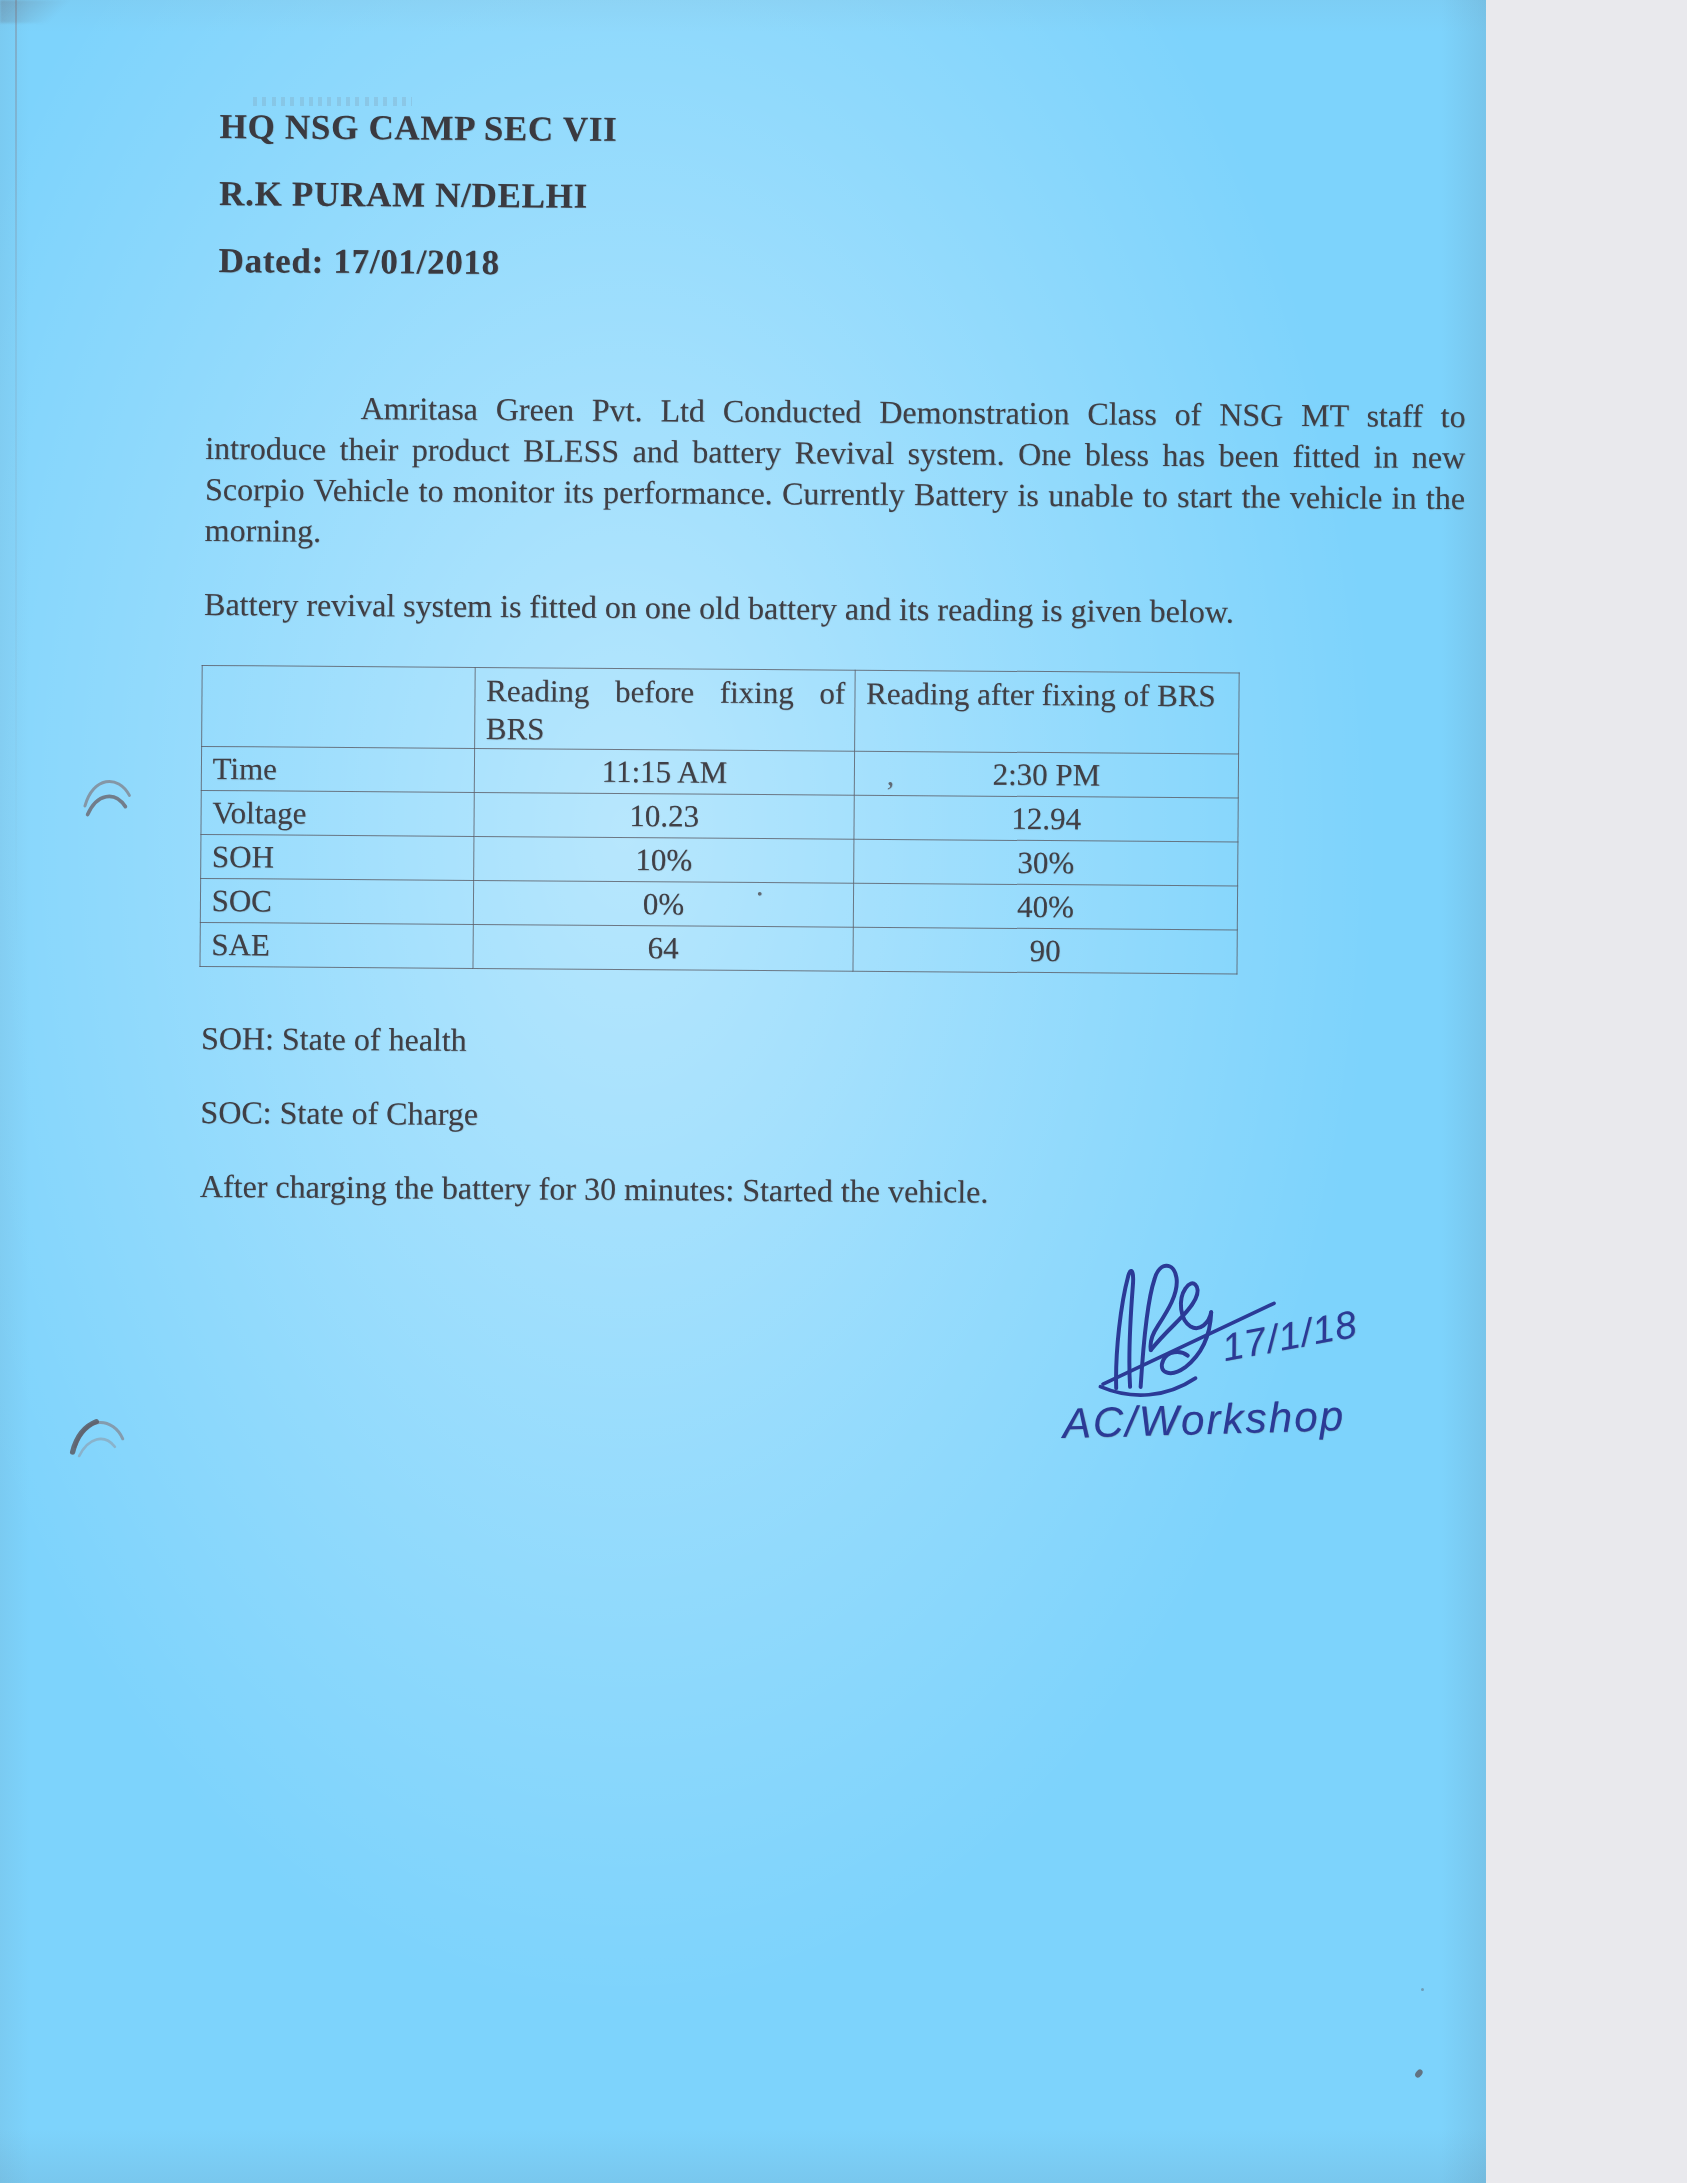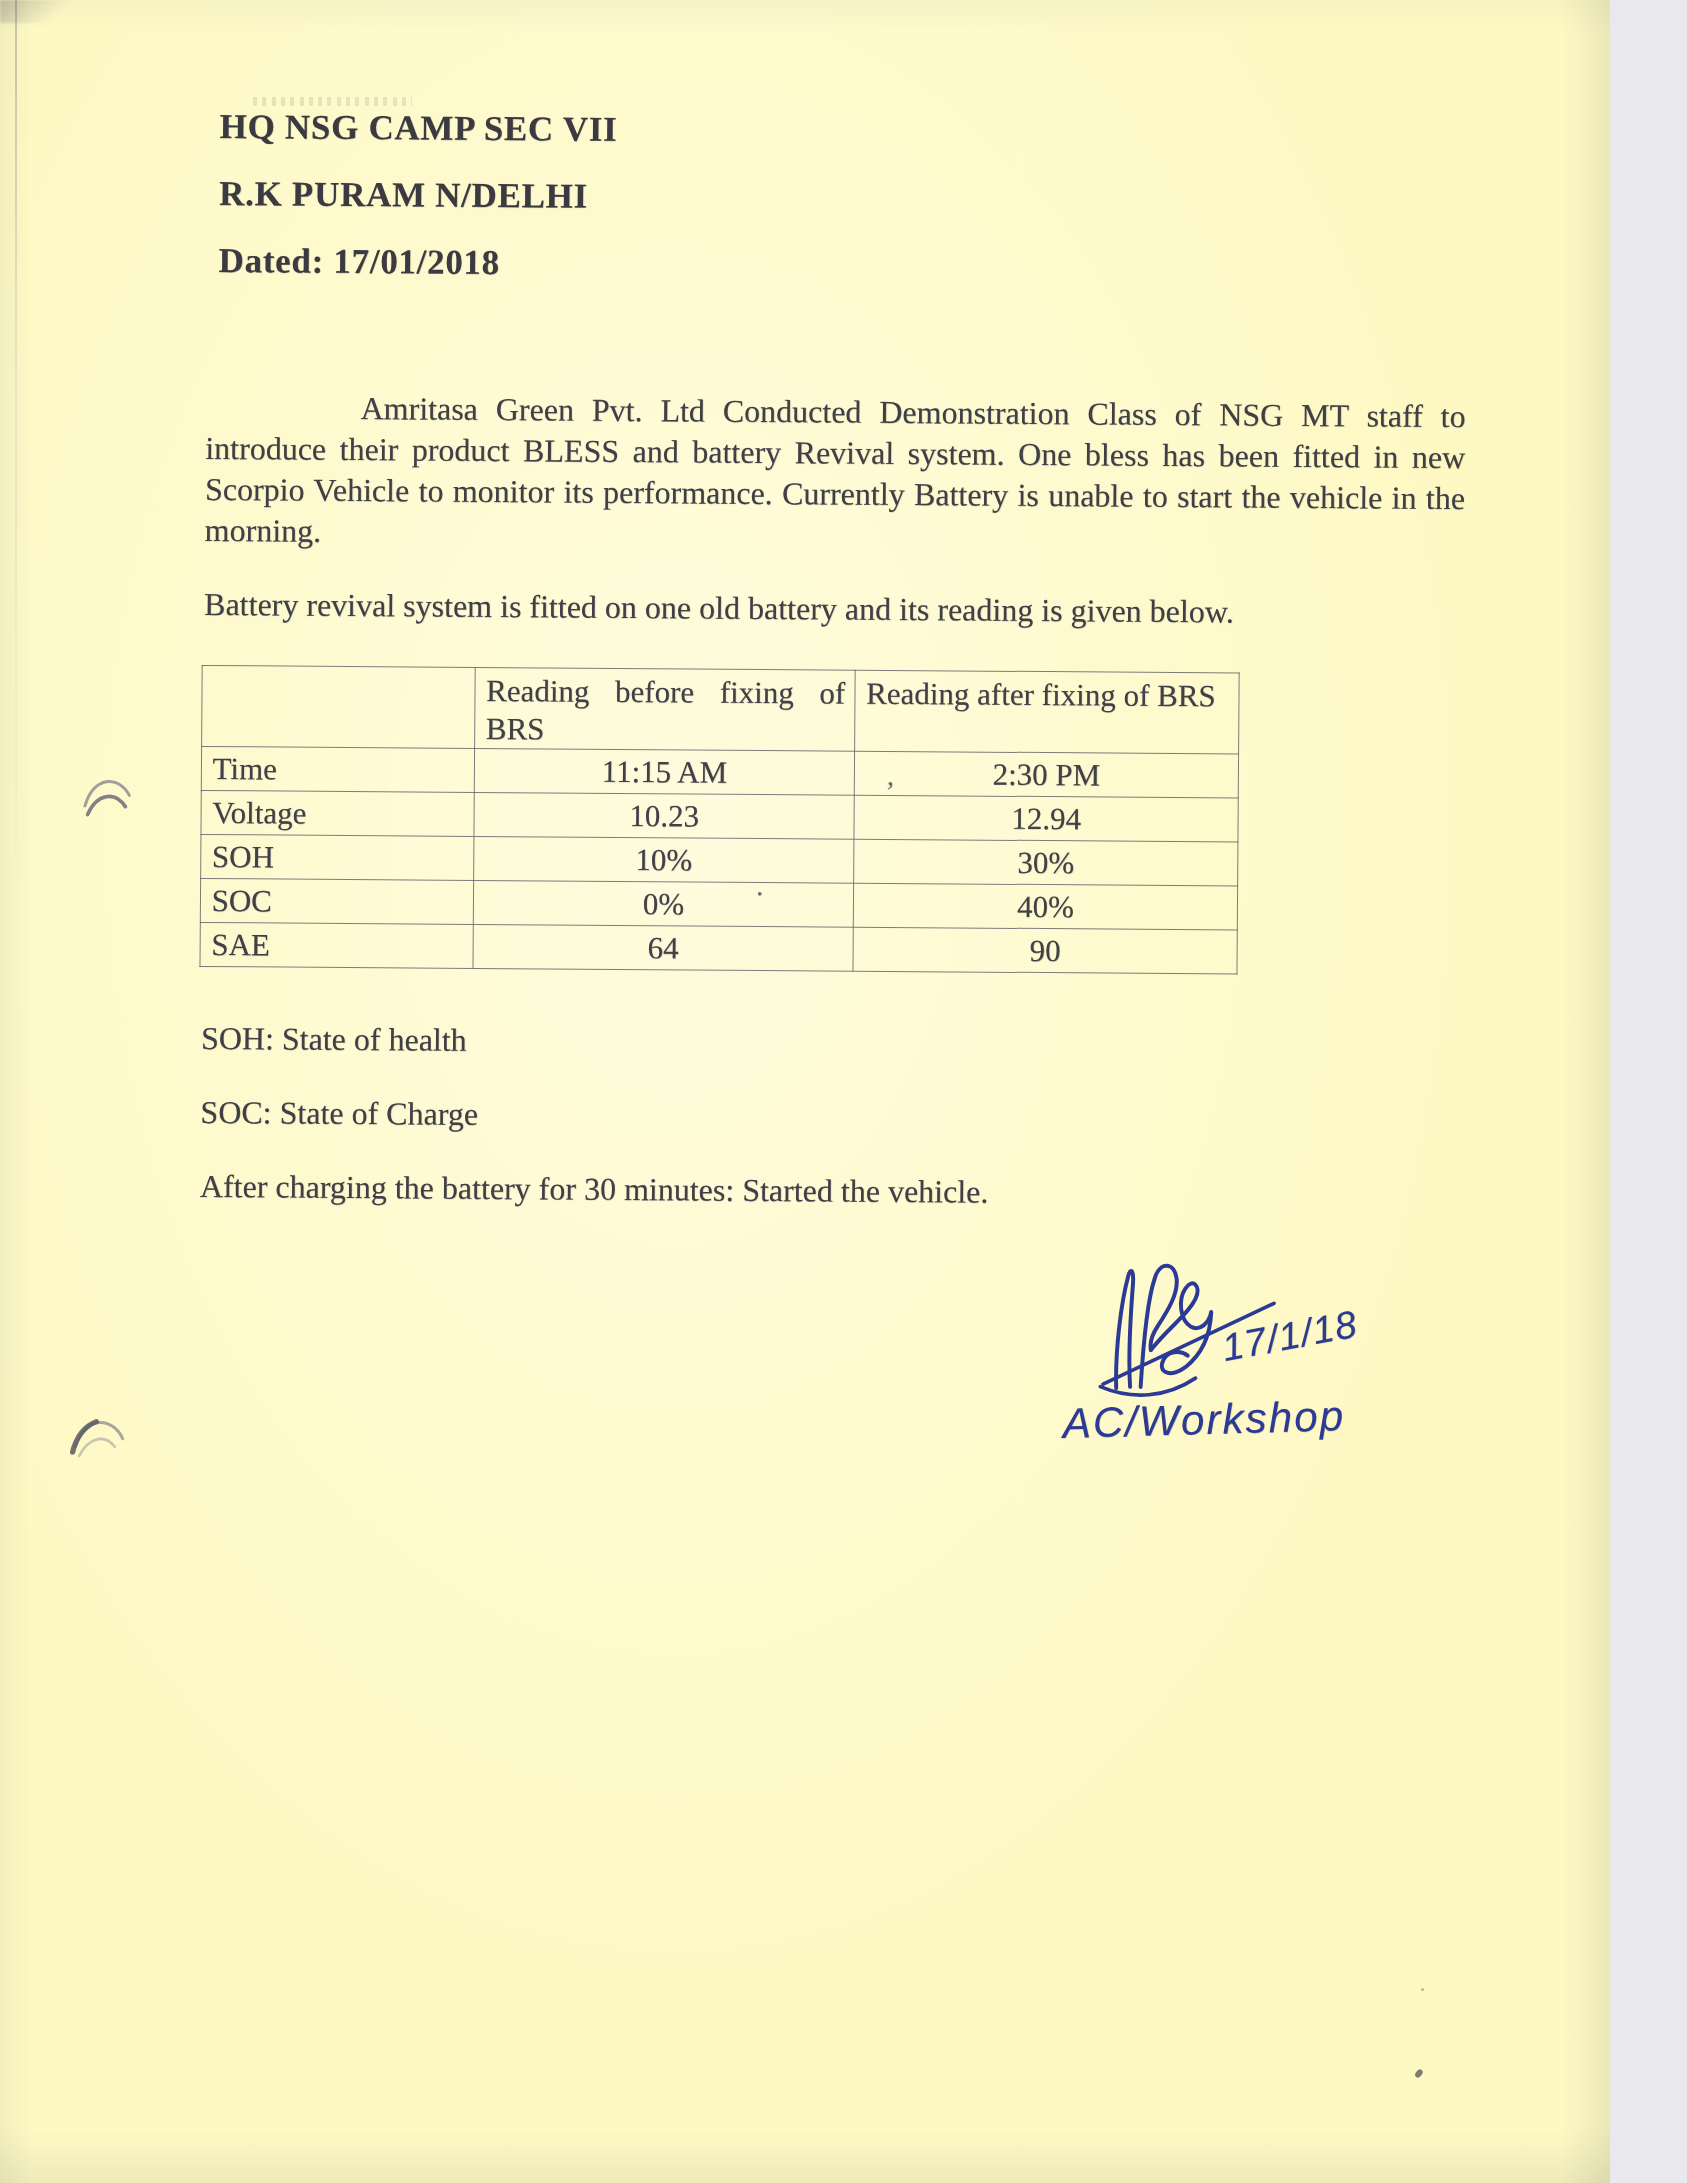--- a/index.html
+++ b/index.html
@@ -1,18 +1,18 @@
 <!DOCTYPE html>
 <html style="font-size:10.6px"><head>
 <meta charset="utf-8">
 <style>
   html, body { margin:0; padding:0; background:#e9e9ed; }
   .page {
-    position:relative; width:1610px; height:2183px;
-    background:#fef9c3; overflow:hidden;
+    position:relative; width:1486px; height:2183px;
+    background:#7dd3fc; overflow:hidden;
     font-family:"Liberation Serif", serif;
     color:#3c3c42;
   }
   
   .page::before {
     content:""; position:absolute; inset:0; pointer-events:none;
     background:
       linear-gradient(90deg, rgba(90,90,100,0.07), rgba(90,90,100,0) 2%, rgba(90,90,100,0) 97%, rgba(70,70,80,0.10)),
       linear-gradient(180deg, rgba(120,120,130,0.06), rgba(120,120,130,0) 1.5%, rgba(120,120,130,0) 97.5%, rgba(80,80,90,0.09)),
       radial-gradient(ellipse at 42% 38%, rgba(255,255,255,0.45), rgba(255,255,255,0) 62%);

